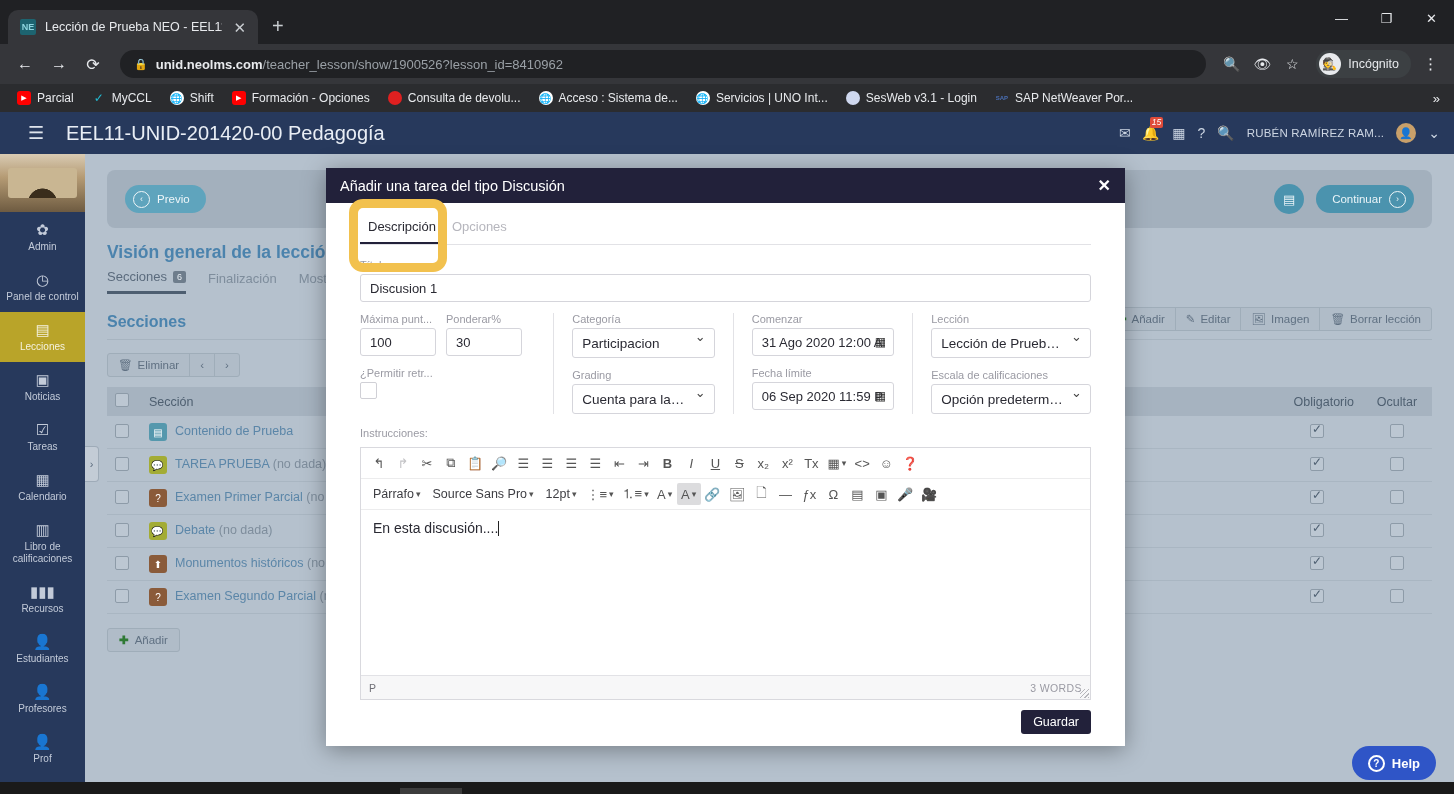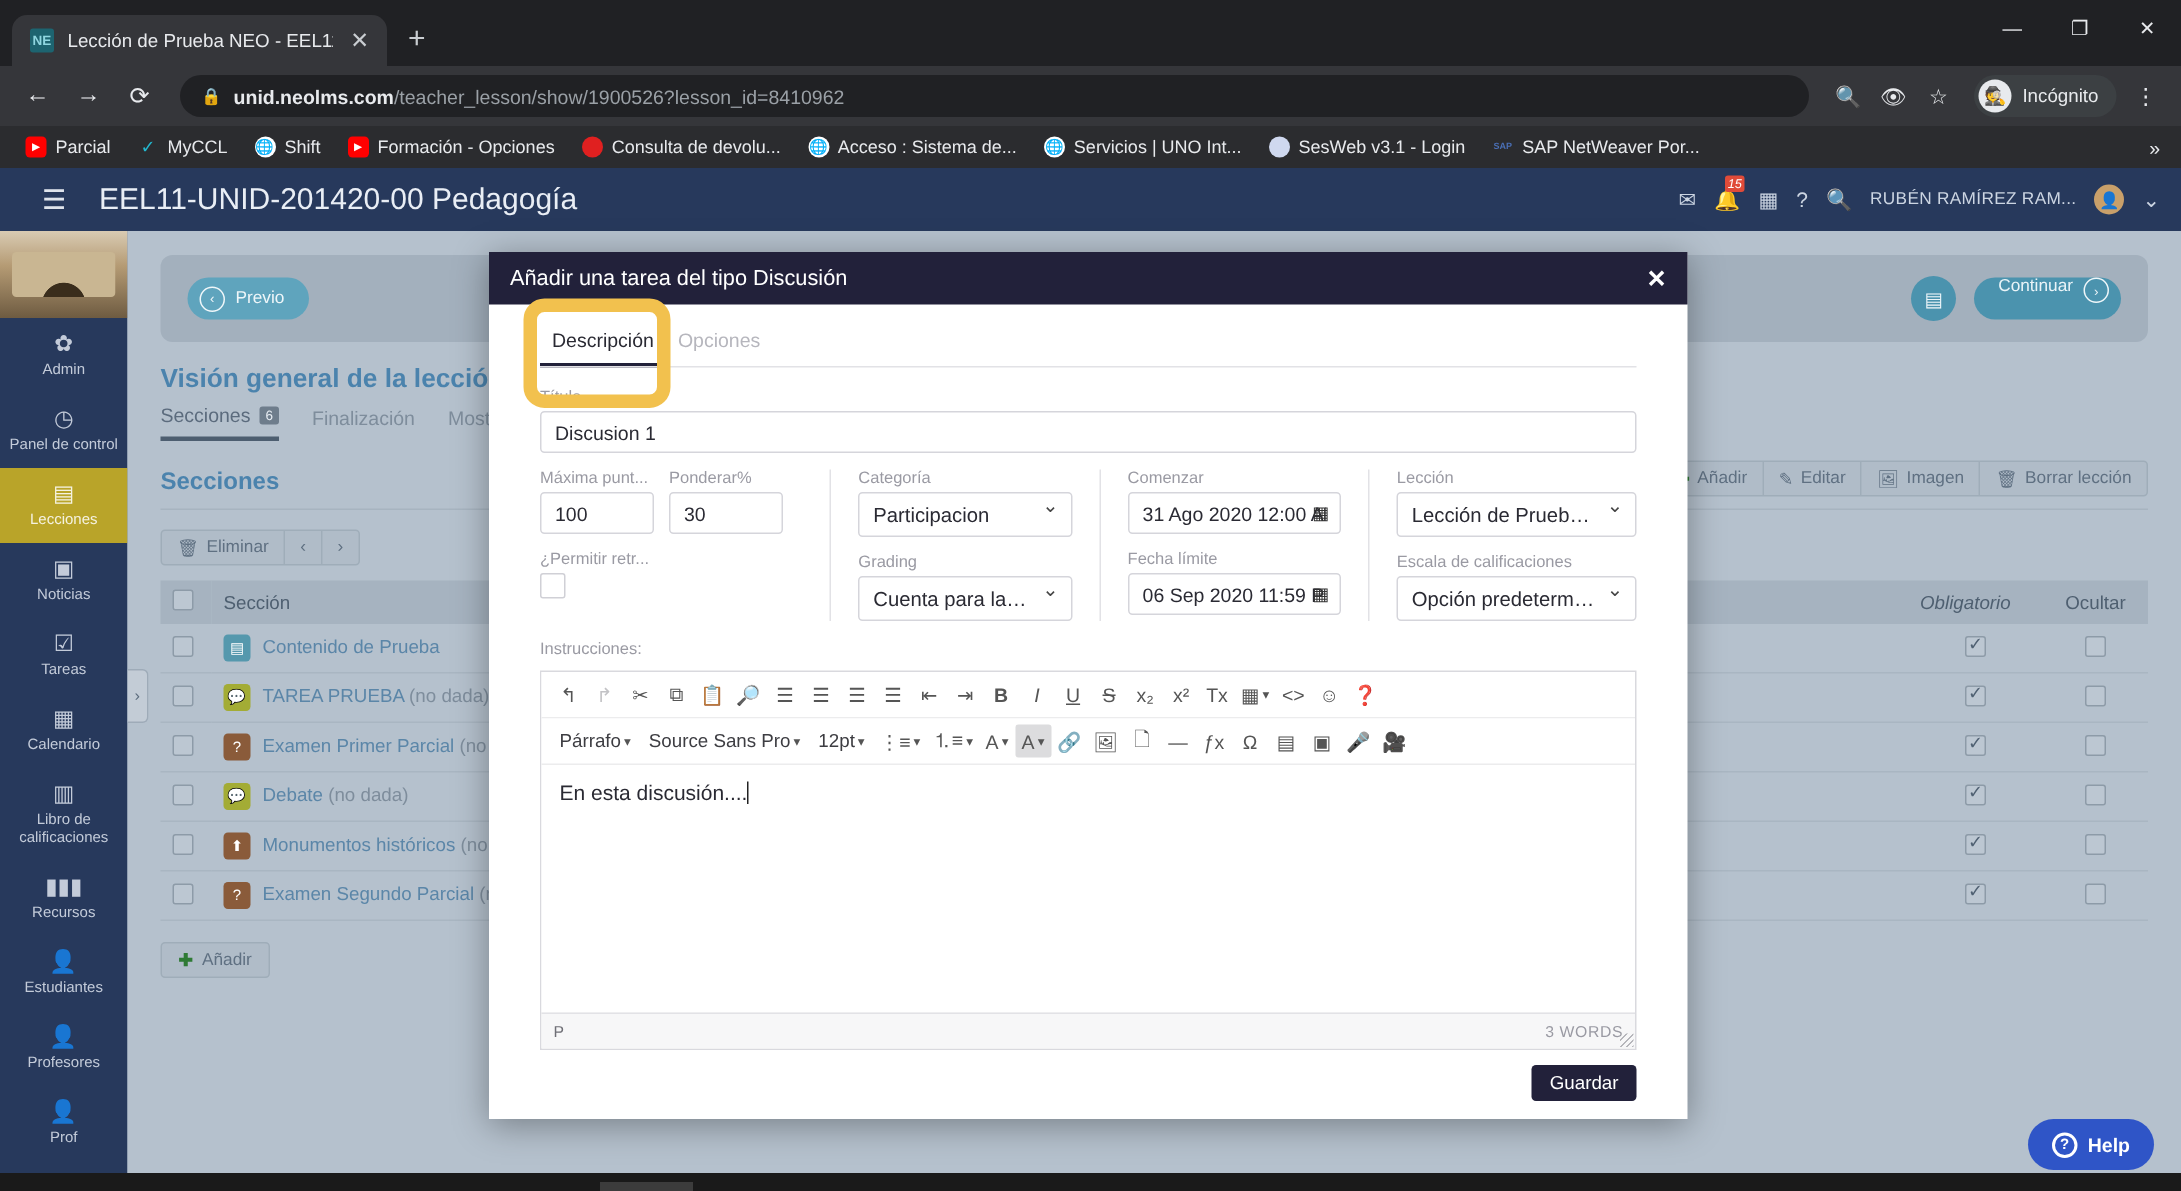--- a/index.html
+++ b/index.html
@@ -113,21 +113,21 @@
     background:#5fa4bd; color:#eef6f9; border-radius:16px; height:28px; padding:0 16px 0 8px;
     display:flex;align-items:center;gap:7px;font-size:11.5px; cursor:pointer;
   }
   .rnd { width:17px;height:17px;border-radius:50%;border:1.5px solid #eef6f9;display:flex;
          align-items:center;justify-content:center;font-size:9px;}
   .hero-right { margin-left:auto; display:flex; align-items:center; gap:12px; }
   .book-circle { width:30px;height:30px;border-radius:50%;background:#4b93ae;color:#eaf4f8;
                  display:flex;align-items:center;justify-content:center;font-size:13px;cursor:pointer;}
   .btn-cont {
     background:#4b93ae;color:#eaf4f8;border-radius:16px;height:28px;padding:0 8px 0 16px;
-    display:flex;align-items:flex-start;gap:7px;font-size:11.5px;cursor:pointer;
+    display:flex;align-items:center;gap:7px;font-size:11.5px;cursor:pointer;
   }
   .page-pad { padding: 14px 22px 0 22px; }
   .page-title { color:#4b83ad; font-size:17.5px; font-weight:bold; }
   .subtabs { display:flex; align-items:center; gap:22px; margin-top:6px; font-size:13px; color:#7e8d9c; position:relative;}
   .subtab.active { color:#5b6b7d; }
   .subtab { cursor:pointer; padding-bottom:7px; display:flex; align-items:center; gap:6px;}
   .subtab.active { border-bottom: 3px solid #4d5e70; }
   .cnt-badge { background:#6e7d8c; color:#e7edf3; font-size:9px; padding:1px 4px; border-radius:2px; }
   .sec-head { display:flex; align-items:flex-end; margin-top: 13px; }
   .sec-title { color:#4b83ad; font-size:16px; font-weight:bold; }
@@ -461,21 +461,21 @@
                   <span>›</span>
                 </div>
               </div>
           </div>
 
           <table class="table">
             <thead>
                 <tr id="thead-row">
                   <th style="width: 34px;"><span class="cb"></span></th>
                   <th style="width: auto;">Sección</th>
-                  <th style="width: 90px; text-align: left; font-style: italic;">Obligatorio</th>
+                  <th style="width: 90px; text-align: right;">Obligatorio</th>
                   <th style="width: 70px; text-align: center;">Ocultar</th>
                 </tr>
               </thead>
             <tbody id="tbody">
                 <tr>
                   <td><span class="cb"></span></td>
                   <td><span class="rowico ic-doc">▤</span><span>Contenido de Prueba</span></td>
                   <td style="text-align: center;"><span class="cb checked"></span></td>
                   <td style="text-align: center;"><span class="cb"></span></td>
                 </tr>

